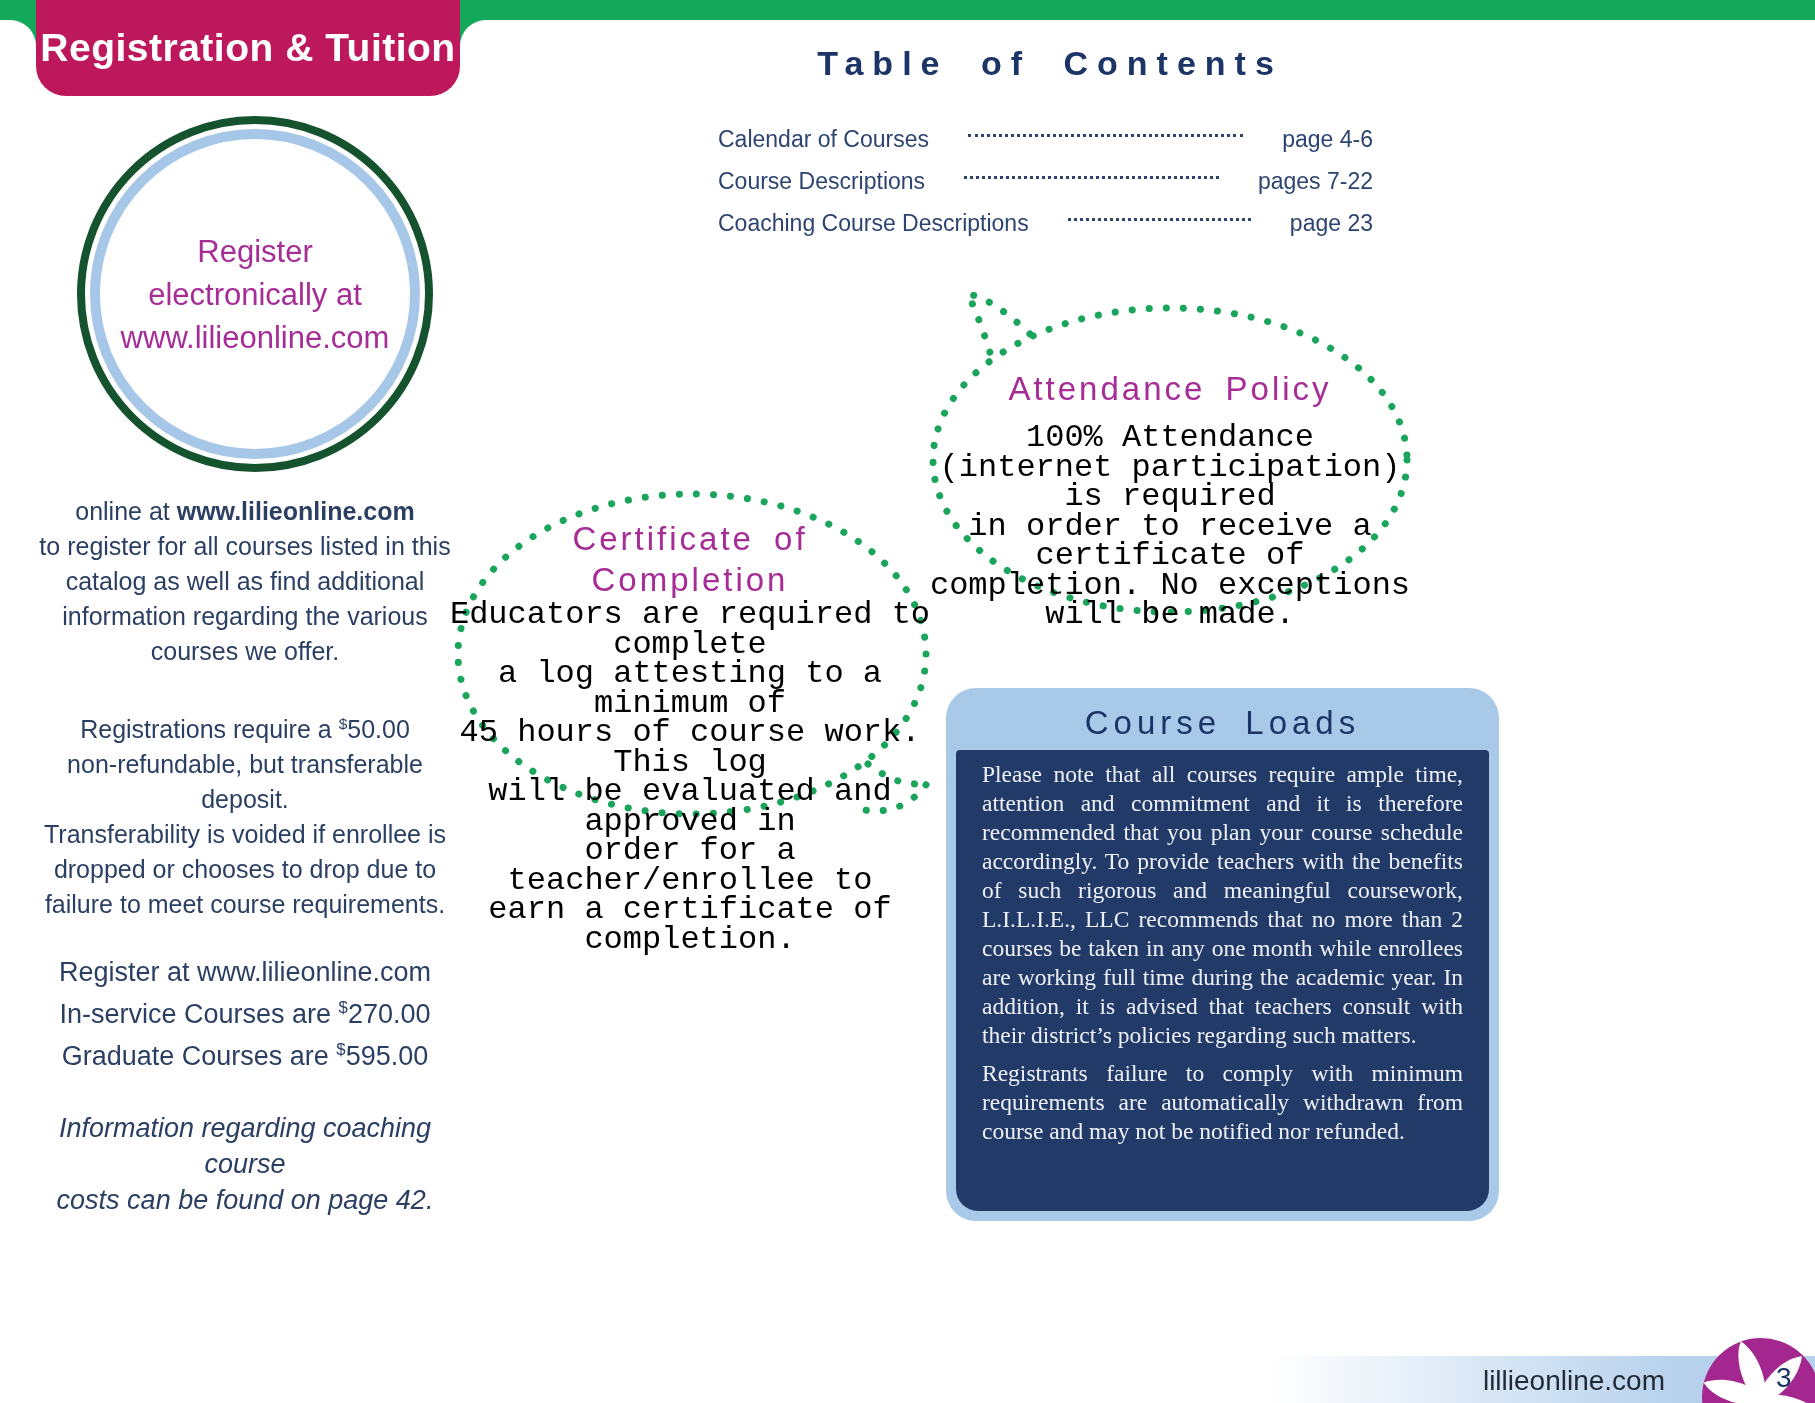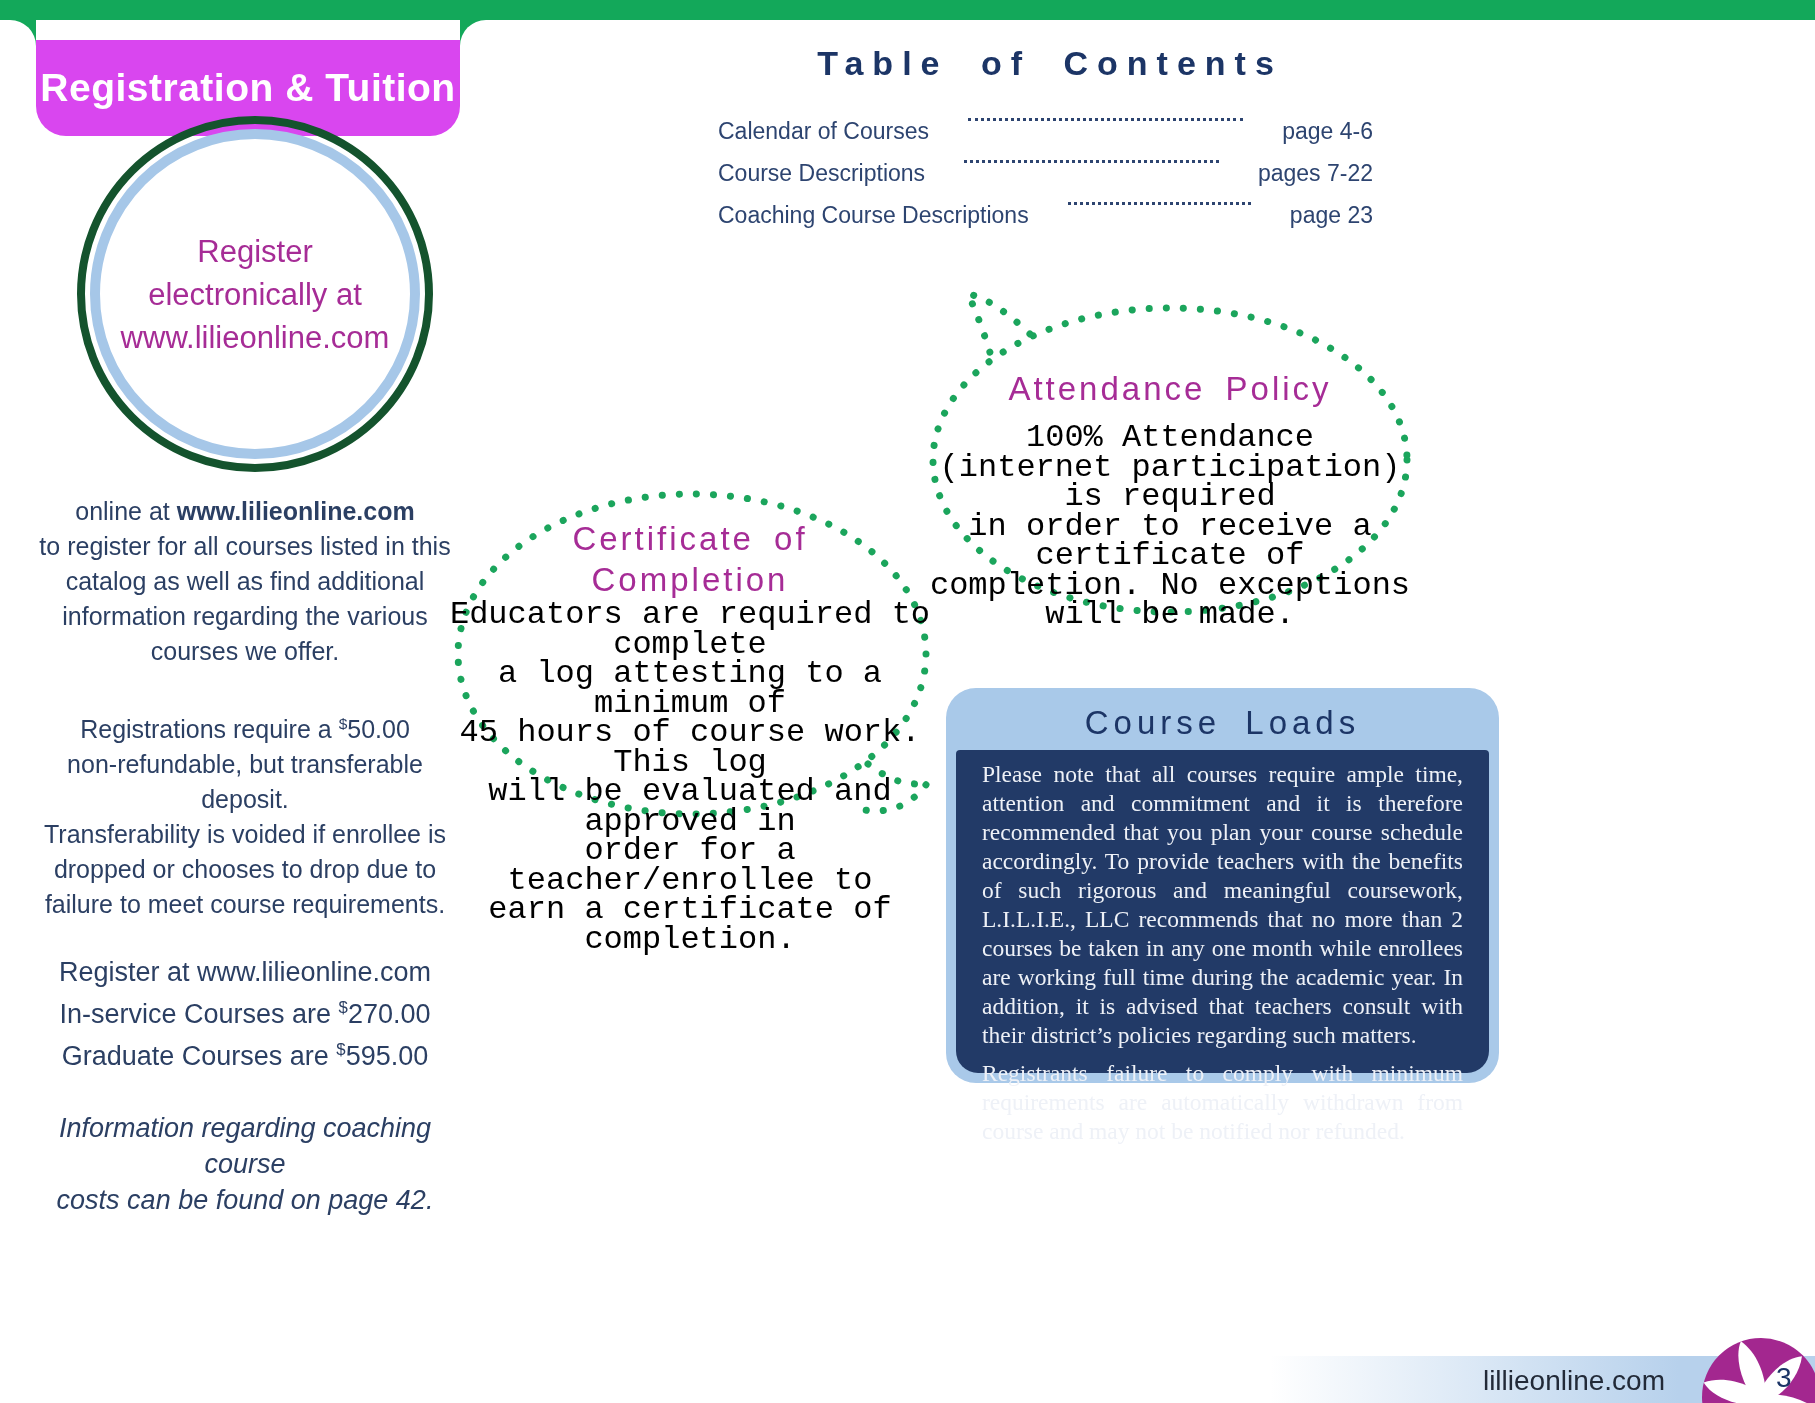--- a/index.html
+++ b/index.html
@@ -1,34 +1,34 @@
 <!DOCTYPE html>
 <html><head>
 <meta charset="utf-8">
 <style>
   * { margin:0; padding:0; box-sizing:border-box; }
   body { background:#ffffff; font-family:"Liberation Sans", sans-serif; }
   .page { position:relative; width:1815px; height:1403px; background:#ffffff; overflow:hidden; }
 
   
   .topbar { position:absolute; left:0; top:0; width:1815px; height:20px; background:#13a85a; }
-  .title-tab { position:absolute; left:36px; top:0; width:424px; height:96px; background:#d946ef;
-               border-radius:0 0 30px 30px; display:flex; align-items:center; justify-content:center;margin-top:40px; }
+  .title-tab { position:absolute; left:36px; top:0; width:424px; height:96px; background:#be185d;
+               border-radius:0 0 30px 30px; display:flex; align-items:center; justify-content:center; }
   .title-tab h1 { color:#ffffff; font-size:39px; font-weight:bold; letter-spacing:0.5px; }
   .fillet { position:absolute; top:20px; width:26px; height:26px; background:#13a85a; }
   .fillet-r { left:460px; } .fillet-l { left:10px; }
   .fillet .cut { position:absolute; inset:0; background:#ffffff; }
   .fillet-r .cut { border-top-left-radius:26px; }
   .fillet-l .cut { border-top-right-radius:26px; }
 
   
   .toc-heading { position:absolute; left:700px; top:44px; width:700px; text-align:center;
                  color:#1c3566; font-size:34px; font-weight:bold; letter-spacing:9px; word-spacing:14px; }
   .toc { position:absolute; left:718px; top:118px; width:655px; color:#2d4470; font-size:23px; }
-  .toc-row { display:flex; align-items:flex-start; height:42px;gap:31px; }
+  .toc-row { display:flex; align-items:center; height:42px;gap:31px; }
   .toc-leader { flex:1; border-bottom:3px dotted #2d4470; margin:0 8px 7px 8px; }
 
   
   .circle { position:absolute; left:77px; top:116px; width:356px; height:356px;
             border:8px solid #14532d; border-radius:50%; }
   .circle-inner { position:absolute; inset:5px; border:10px solid #a6c7e8; border-radius:50%;
                   display:flex; align-items:center; justify-content:center; text-align:center; }
   .circle-text { color:#a62c96; font-size:31px; line-height:43px; }
 
   
@@ -49,21 +49,21 @@
   .bubble h3 { color:#a62c96; font-size:33px; font-weight:normal; letter-spacing:3px; word-spacing:8px;
                line-height:41px; text-align:center; position:relative; }
   .bubble .bbody { position:relative; text-align:center; color:#000000;
                    font-family:Liberation Mono, monospace; font-size:32px; line-height:29.5px; }
   .bubble-cert h3 { margin-top:46px; }
   .bubble-cert .bbody { margin-top:0; }
   .bubble-att h3 { margin-top:86px; }
   .bubble-att .bbody { margin-top:14px; }
 
   
-  .loads { position:absolute; left:946px; top:688px; width:553px; height:395px;
+  .loads { position:absolute; left:946px; top:688px; width:553px; height:533px;
            background:#a9c9e9; border-radius:30px; }
   .loads h3 { color:#1c3566; font-size:33px; font-weight:normal; letter-spacing:5px; word-spacing:10px;
               text-align:center; margin-top:16px; }
   .loads-body { position:absolute; left:10px; right:10px; top:62px; bottom:10px; background:#223a67;
                 border-radius:4px 4px 22px 22px; padding:10px 26px 0 26px; color:#eef1f7;
                 font-family:"Liberation Serif", serif; font-size:23.5px; line-height:29px; text-align:justify; }
   .loads-body p + p { margin-top:9px; }
 
   
   .footer-strip { position:absolute; left:1270px; top:1356px; width:545px; height:47px;

